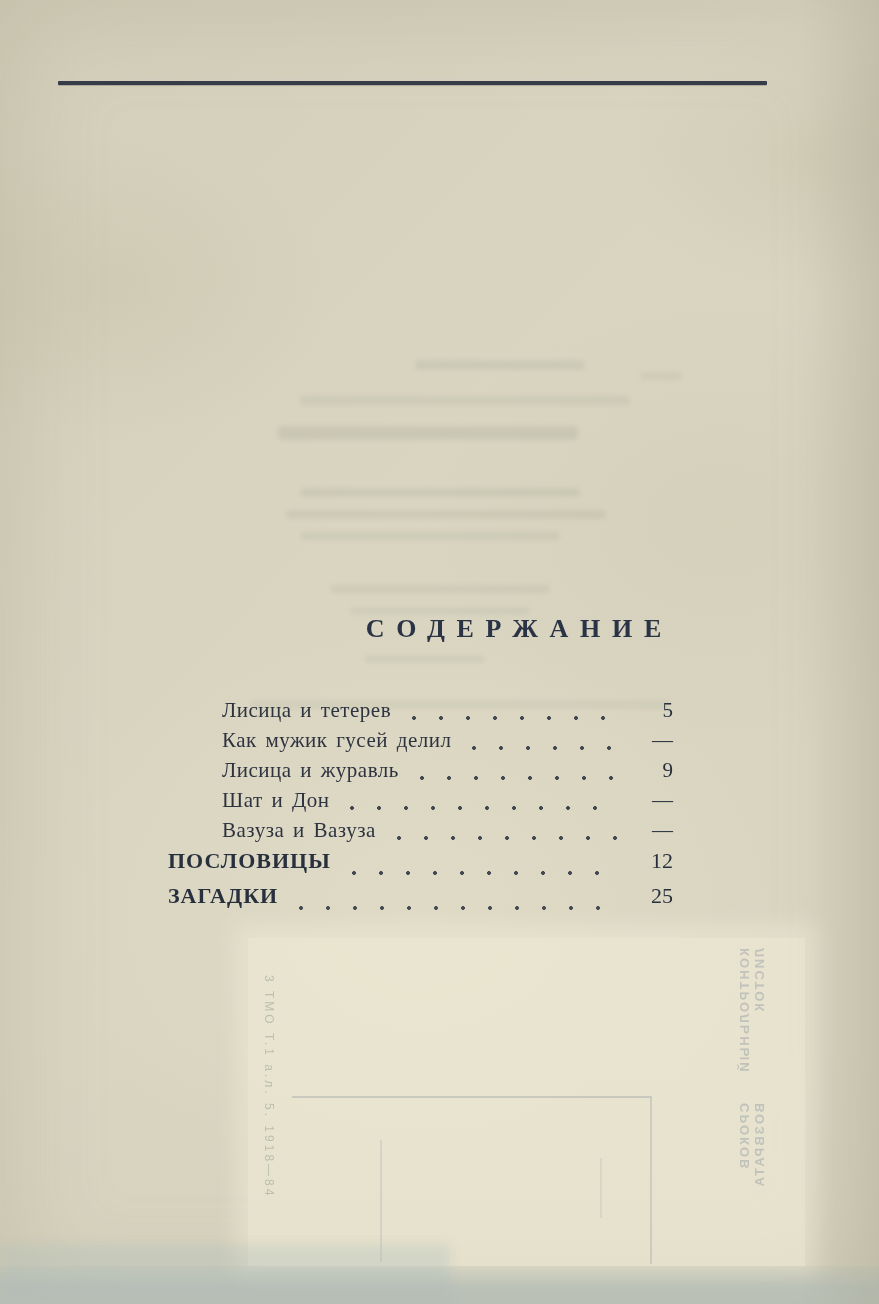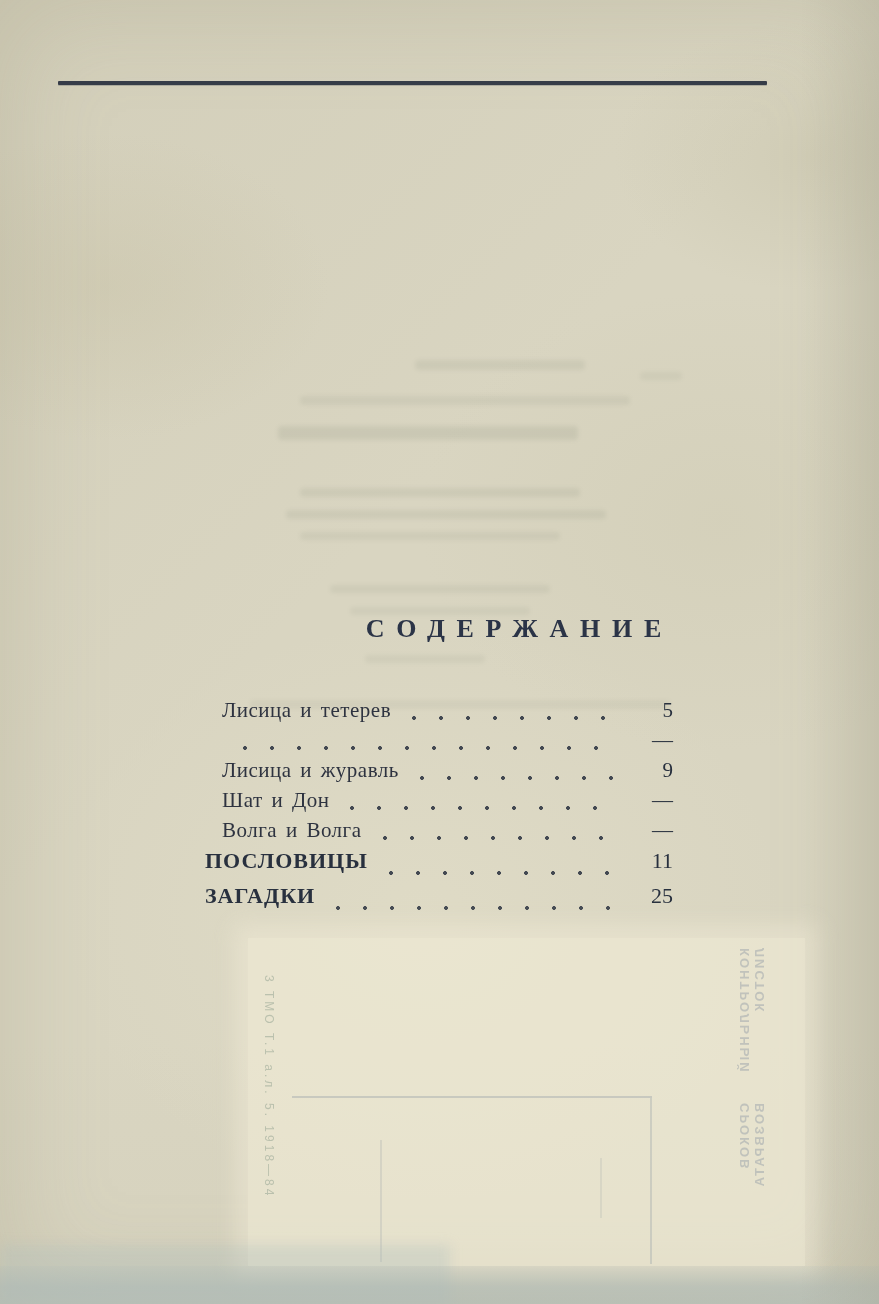--- a/index.html
+++ b/index.html
@@ -39,21 +39,21 @@
   }
 
   
   .toc {
     position:absolute; left:168px; top:698px; width:505px;
     color:#2e3340;
   }
   .toc-row { display:flex; align-items:baseline; }
   .toc-row.section  { height:35px; }
   .toc-row.item     { height:30px; padding-left:54px;justify-content:flex-end; }
-  .toc-row.chapter  { height:35px;margin-left:37px; }
+  .toc-row.chapter  { height:35px; }
   .toc-label.section-label,
   .toc-label.chapter-label {
     font-weight:bold; font-size:22px; letter-spacing:1px; color:#28303e;
   }
   .toc-label.item-label {
     font-size:21px; letter-spacing:0.5px; color:#2e3340; word-spacing:3px;
   }
   .leader {
     flex:1; height:6px; align-self:flex-end; margin:0 12px 7px 16px;
     background-image: radial-gradient(circle at 3px 3px, rgba(40,48,62,0.85) 1.7px, rgba(40,48,62,0) 2.2px);
@@ -132,46 +132,47 @@
   <div class="toc">
 
 
     <div class="toc-row item">
       <span class="toc-label item-label">Лисица и тетерев</span>
       <span class="leader"></span>
       <span class="toc-page">5</span>
     </div>
 
     <div class="toc-row item">
+      <span class="toc-label item-label">Как мужик гусей делил</span>
       <span class="leader"></span>
       <span class="toc-page">—</span>
     </div>
 
     <div class="toc-row item">
       <span class="toc-label item-label">Лисица и журавль</span>
       <span class="leader"></span>
       <span class="toc-page">9</span>
     </div>
 
     <div class="toc-row item">
       <span class="toc-label item-label">Шат и Дон</span>
       <span class="leader"></span>
       <span class="toc-page">—</span>
     </div>
 
     <div class="toc-row item">
-      <span class="toc-label item-label">Волга и Волга</span>
+      <span class="toc-label item-label">Вазуза и Вазуза</span>
       <span class="leader"></span>
       <span class="toc-page">—</span>
     </div>
 
     <div class="toc-row chapter">
       <span class="toc-label chapter-label">ПОСЛОВИЦЫ</span>
       <span class="leader"></span>
-      <span class="toc-page">11</span>
+      <span class="toc-page">12</span>
     </div>
 
     <div class="toc-row chapter">
       <span class="toc-label chapter-label">ЗАГАДКИ</span>
       <span class="leader"></span>
       <span class="toc-page">25</span>
     </div>
 
   </div>
 

